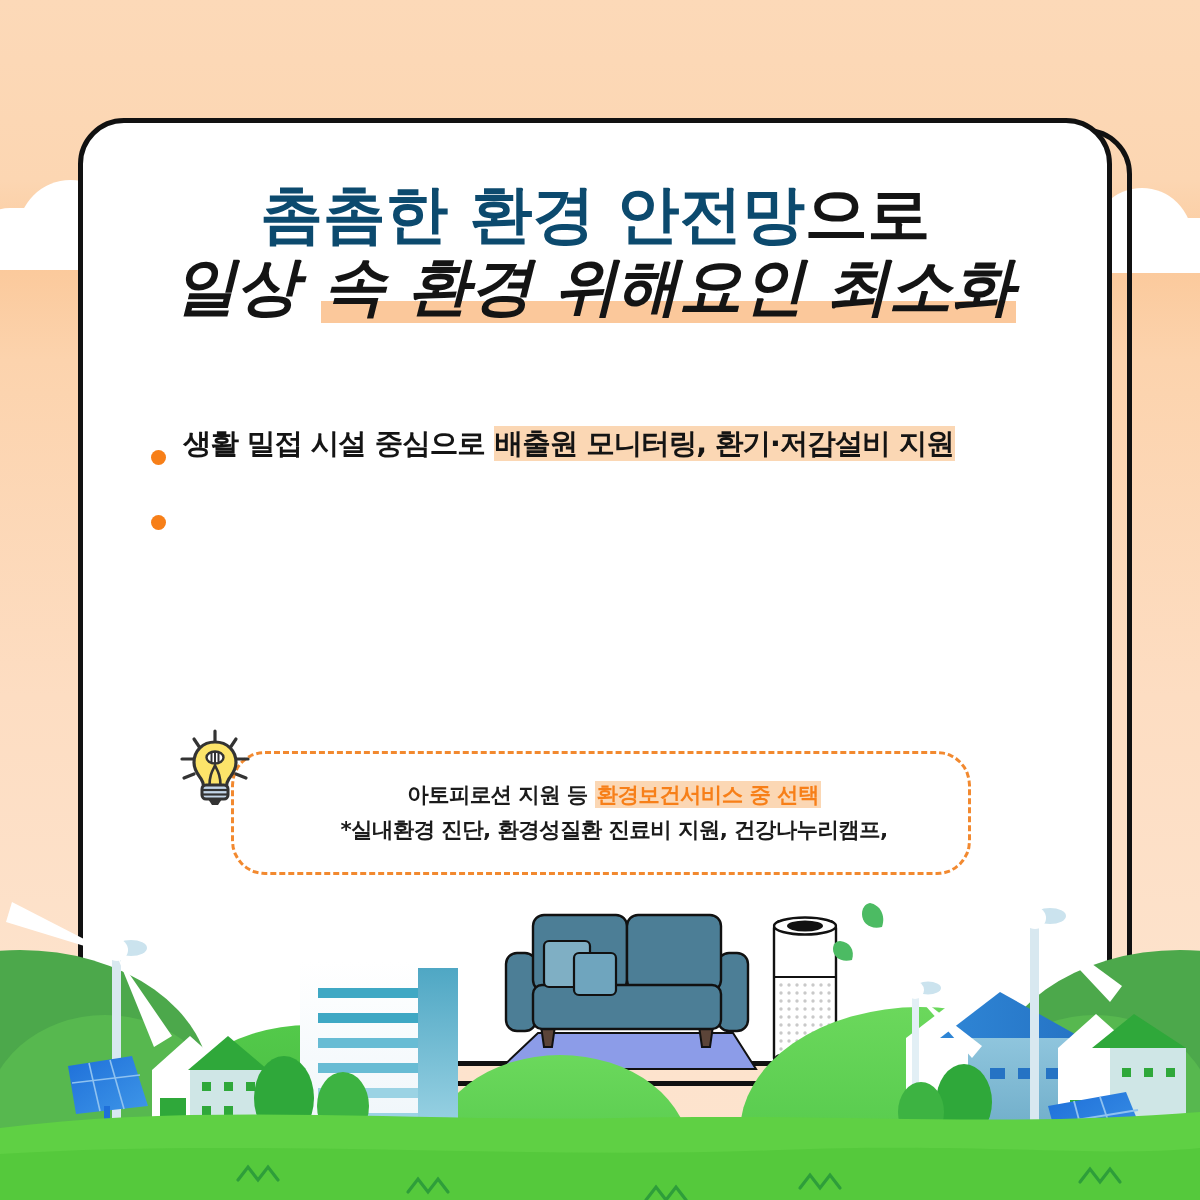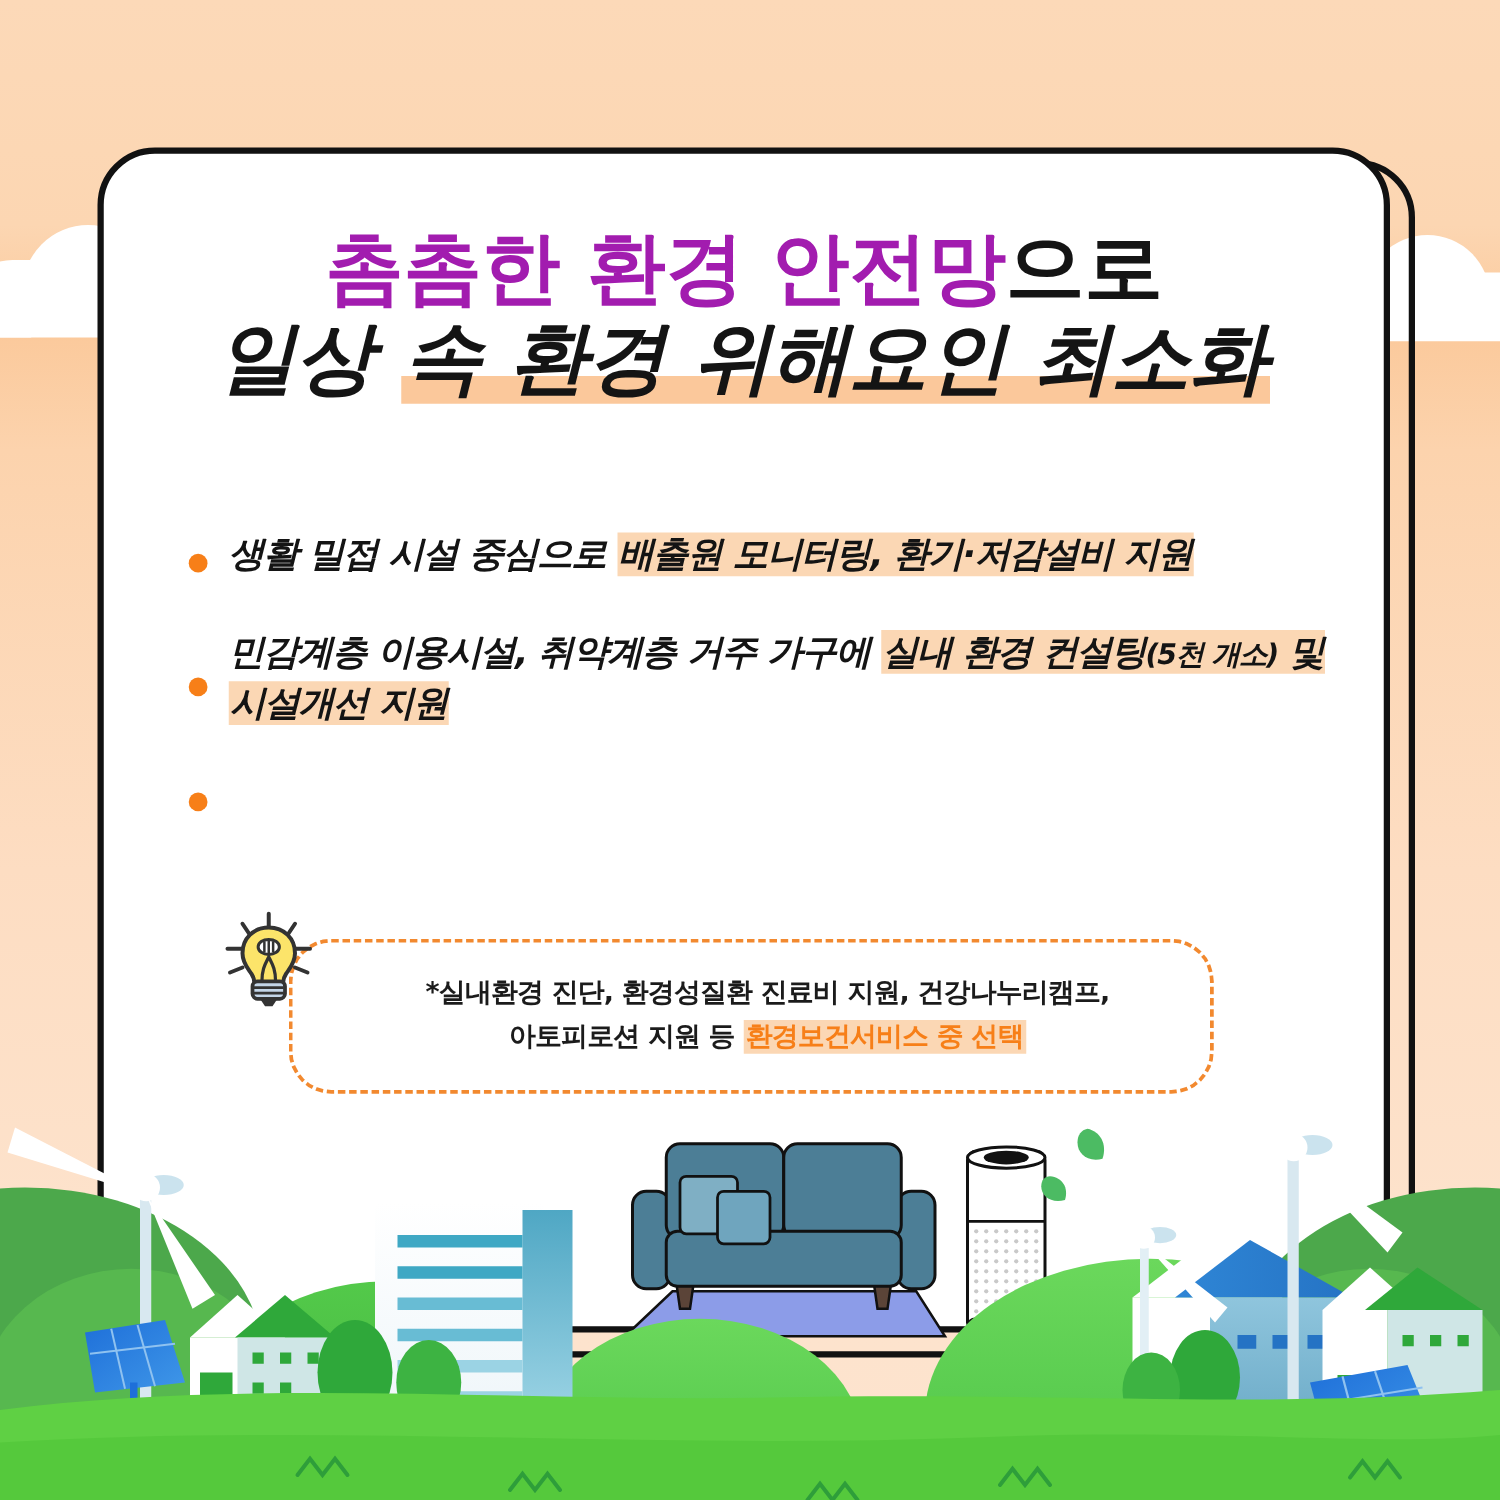--- a/index.html
+++ b/index.html
@@ -68,39 +68,38 @@
     position: absolute;
     left: 0; top: 58px;
     width: 100%;
     text-align: center;
     line-height: 1.08;
     font-weight: 900;
     letter-spacing: -0.02em;
   }
   .hl-line1 { font-size: 63px; }
   .hl-line2 { font-size: 63px; margin-top: 4px; font-style: italic; }
-  .t-orange { color: #a21caf; }
+  .t-orange { color: #0c4a6e; }
   .t-black  { color: #141414; margin-top: 10px; }
   .hl-mark {
     background: linear-gradient(to top, #FBC89B 0 22px, transparent 22px 100%);
     padding: 0 2px;
   }
 
   
   .bullets {
     position: absolute;
     left: 68px;
     top: 300px;
     width: 910px;
   }
   .bullet {
     display: flex;
-    align-items: center;
+    align-items: flex-end;
     margin-bottom: 36px;
-    font-style: italic;
   }
   .dot {
     flex: 0 0 auto;
     width: 15px; height: 15px;
     border-radius: 50%;
     background: #F77F18;
     margin-top: 14px;
     margin-right: 17px;
   }
   .btext {
@@ -178,24 +177,20 @@
       </div>
     </div>
 
     <div class="bullets">
 
       <div class="bullet">
         <span class="dot"></span>
         <span class="btext"><span>생활 밀접 시설 중심으로 </span><span class="hi">배출원 모니터링, 환기·저감설비 지원</span></span>
       </div>
 
-      <div class="bullet">
-        <span class="dot"></span>
-        <span class="btext"><span>민감계층 이용시설, 취약계층 거주 가구에 </span><span class="hi"><span>실내 환경 컨설팅</span><span class="small">(5천 개소)</span><span> 및 시설개선 지원</span></span></span>
-      </div>
 
       <div class="bullet">
         <span class="dot"></span>
       </div>
 
     </div>
 
     <div class="note-wrap">
       <div class="note-box">
 
@@ -217,22 +212,22 @@
             <line x1="43" y1="26" x2="43" y2="37" stroke="#333333" stroke-width="2"></line>
             <line x1="46.5" y1="27" x2="46.5" y2="36" stroke="#333333" stroke-width="2"></line>
             <rect x="30" y="59" width="26" height="14" rx="4" fill="#C3D5E8" stroke="#333333" stroke-width="3"></rect>
             <line x1="31" y1="64" x2="55" y2="64" stroke="#333333" stroke-width="2.2"></line>
             <line x1="31" y1="68.5" x2="55" y2="68.5" stroke="#333333" stroke-width="2.2"></line>
             <path d="M36 73h14l-4 6h-6z" fill="#333333"></path>
           </svg>
         </span>
 
         <div class="note-text">
+          <div><span>아토피로션 지원 등 </span><span class="note-hi">환경보건서비스 중 선택</span></div>
           <div>*실내환경 진단, 환경성질환 진료비 지원, 건강나누리캠프,</div>
-          <div><span>아토피로션 지원 등 </span><span class="note-hi">환경보건서비스 중 선택</span></div>
         </div>
 
       </div>
     </div>
 
     <div class="scene">
       <svg viewBox="0 0 420 185" width="420" height="185" xmlns="http://www.w3.org/2000/svg">
 
         <polygon points="22,176 60,140 255,140 278,176" fill="#8C9CE8" stroke="#111" stroke-width="2"></polygon>
 

